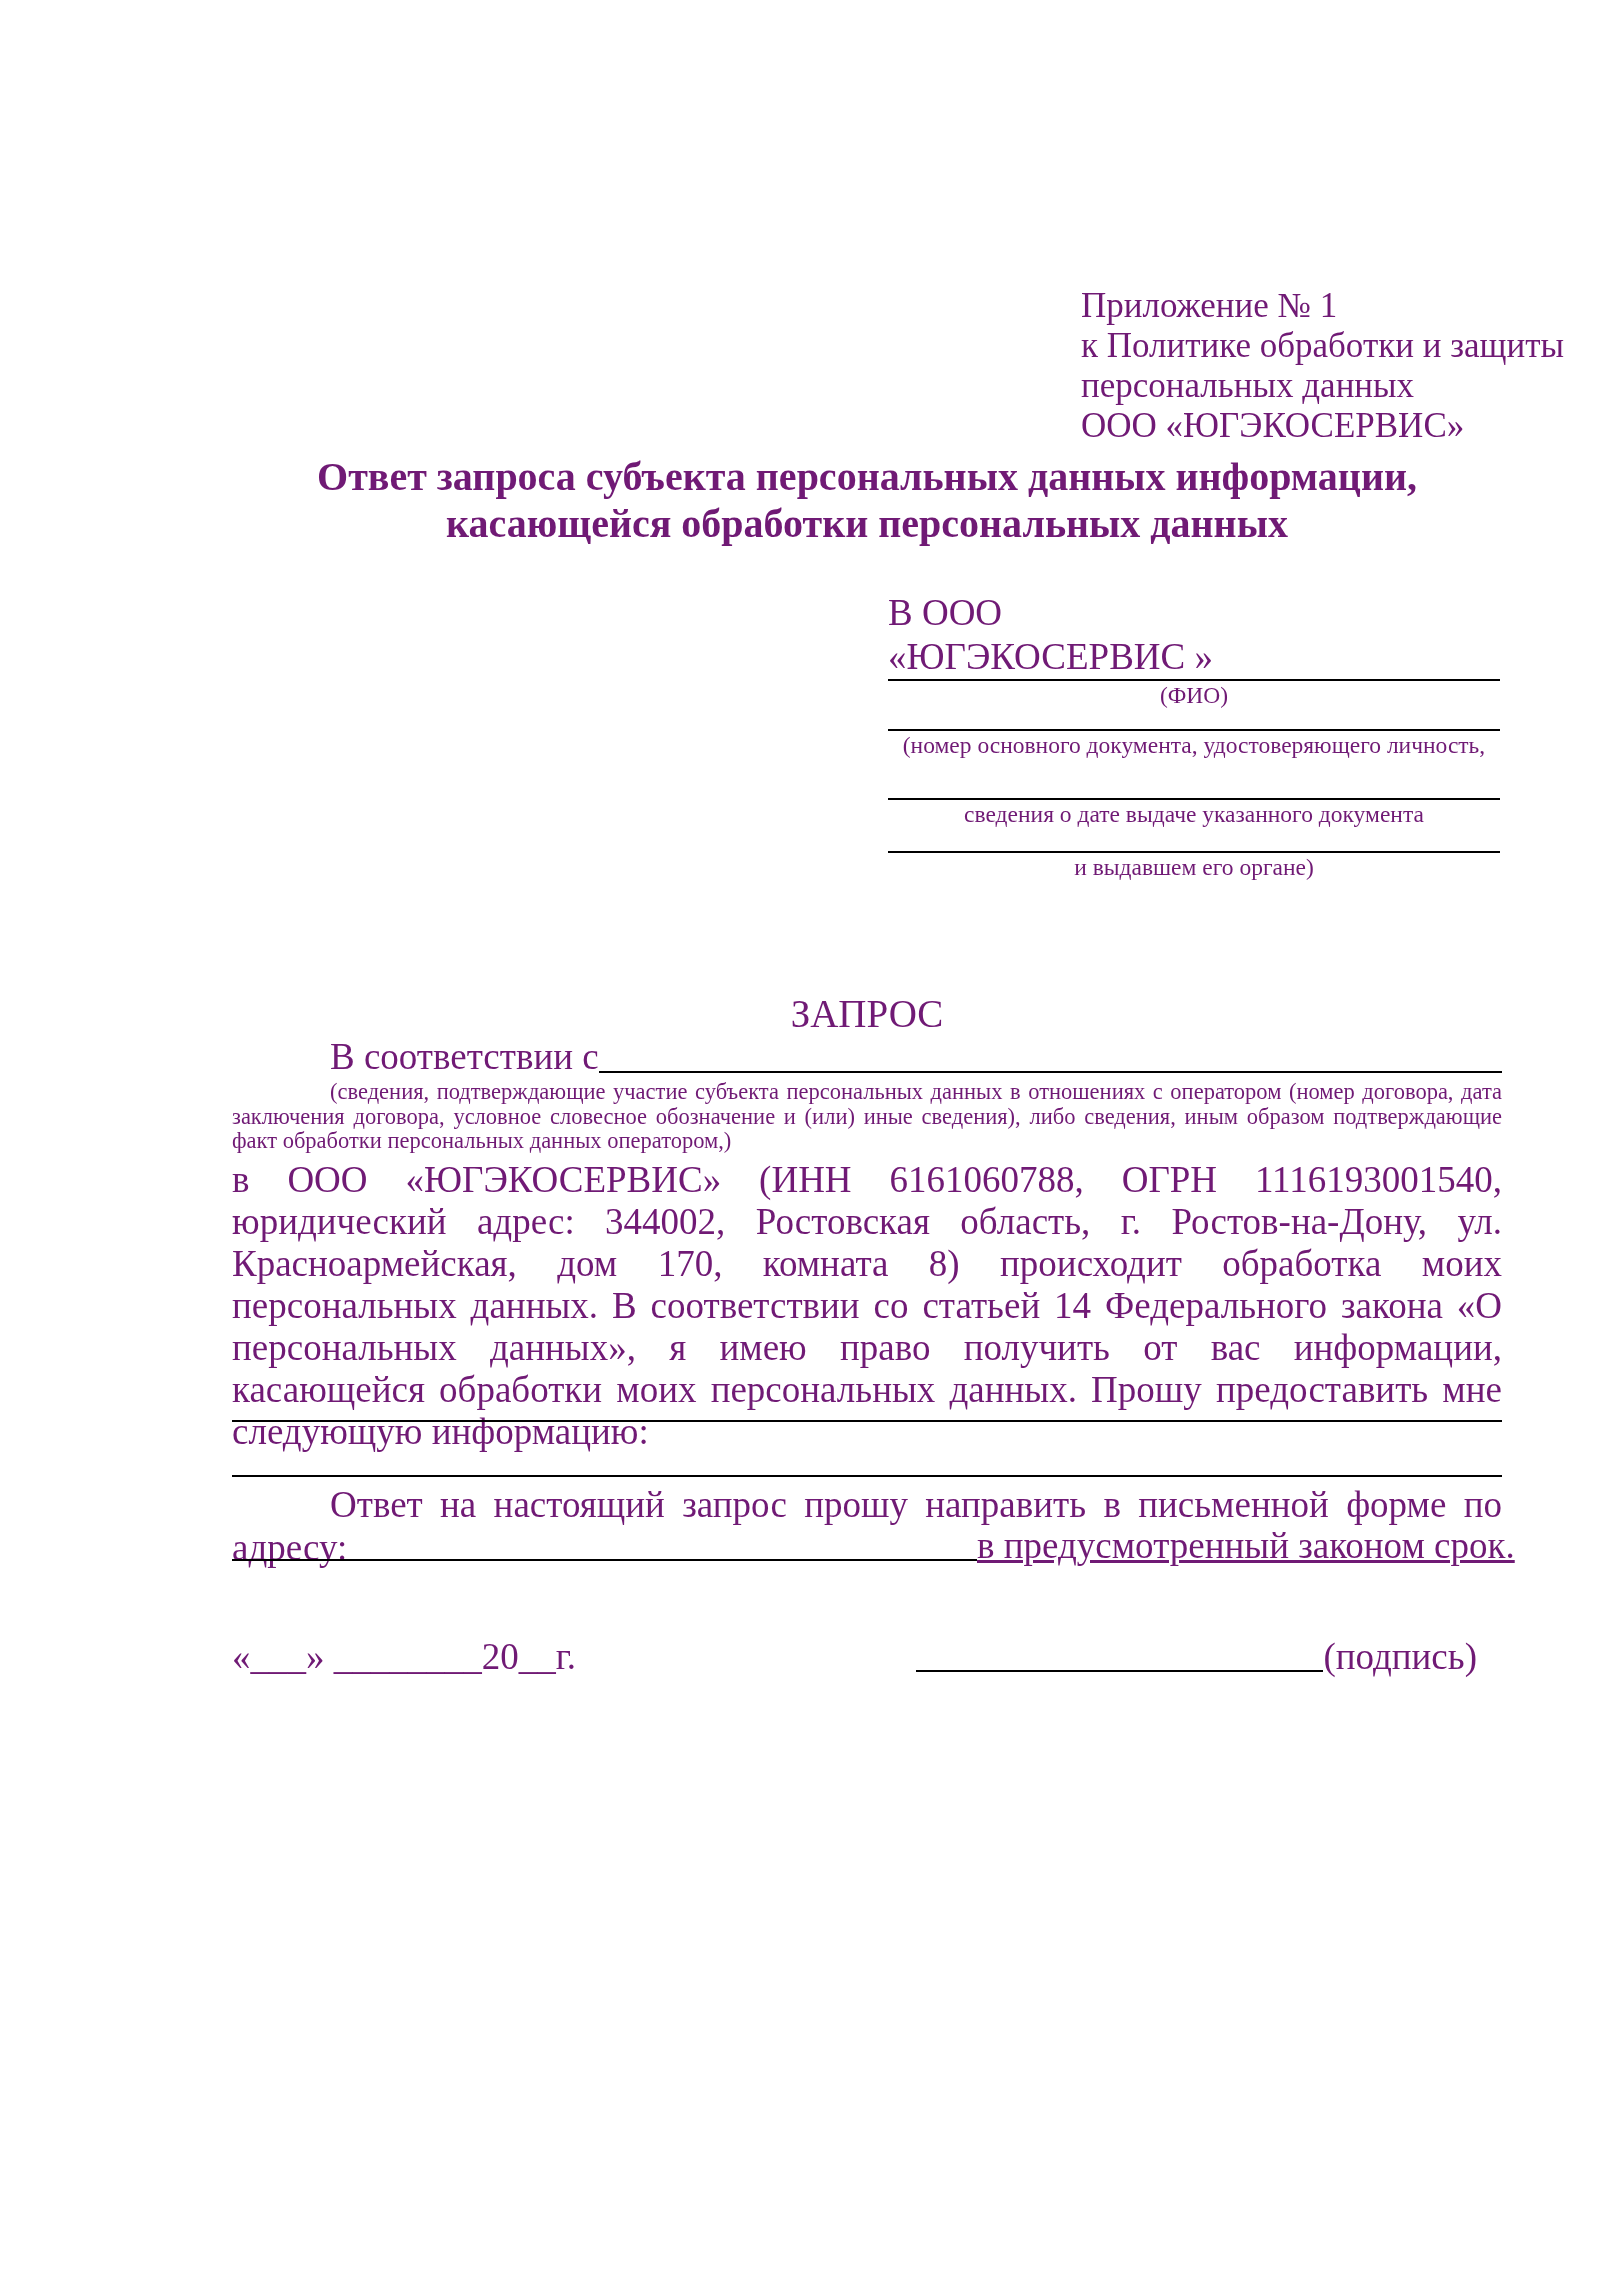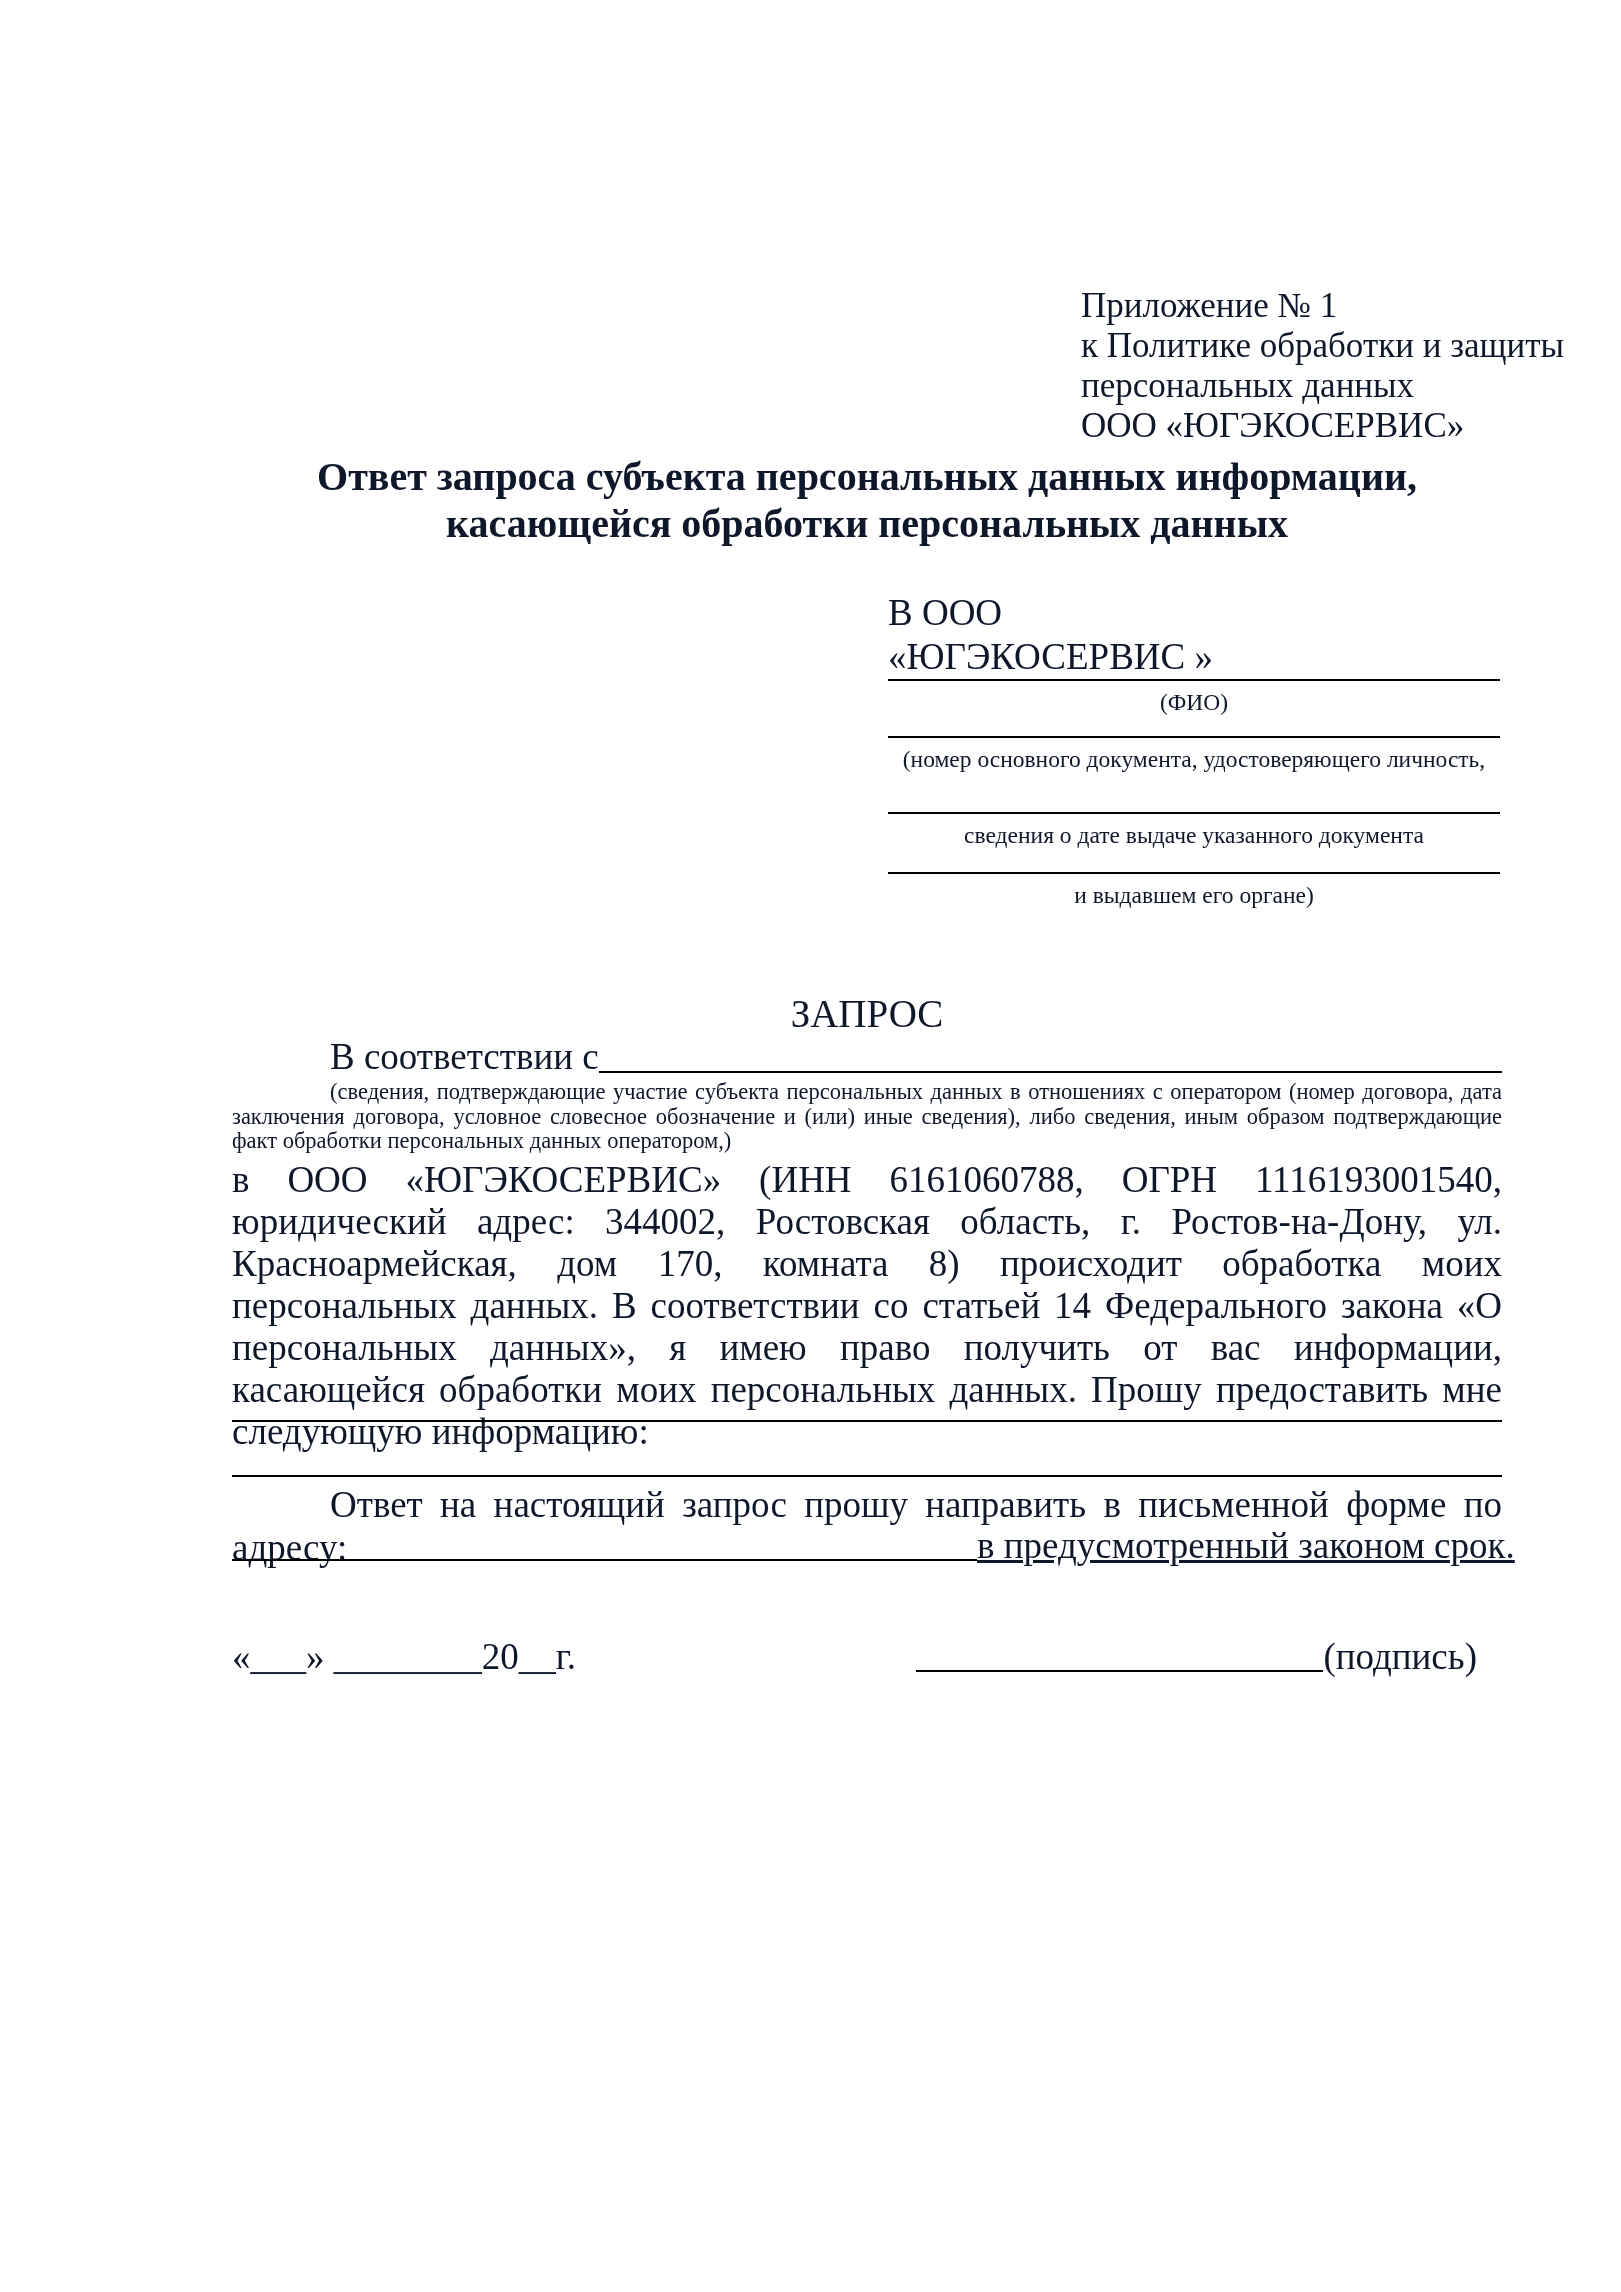--- a/index.html
+++ b/index.html
@@ -1,21 +1,21 @@
 <!DOCTYPE html>
 <html><head>
 <meta charset="utf-8">
 <style>
   html, body { margin: 0; padding: 0; background: #ffffff; }
   .page {
     position: relative;
     width: 1621px;
     height: 2293px;
     background: #ffffff;
-    color: #0f172a;
+    color: #701a75;
     font-family: "Liberation Serif", "DejaVu Serif", serif;
     overflow: hidden;
   }
 
   
   .header-right {
     position: absolute;
     left: 1081px;
     top: 286px;
     font-size: 35px;
@@ -41,21 +41,21 @@
     left: 888px;
     top: 591px;
     width: 612px;
   }
   .addr-text { font-size: 37px; line-height: 44px; }
   .fld-line { height: 0; border-bottom: 2.9px solid #000; }
   .fld-cap {
     font-size: 23.5px;
     line-height: 27.4px;
     text-align: center;
-    margin-top: 8px;
+    margin-top: 1px;
     white-space: nowrap;
   }
   .gap-line2 { margin-top: 19.6px; }
   .gap-line3 { margin-top: 39px; }
   .gap-line4 { margin-top: 22.5px; }
 
   .request-heading {
     position: absolute;
     left: 232px;
     top: 992px;

